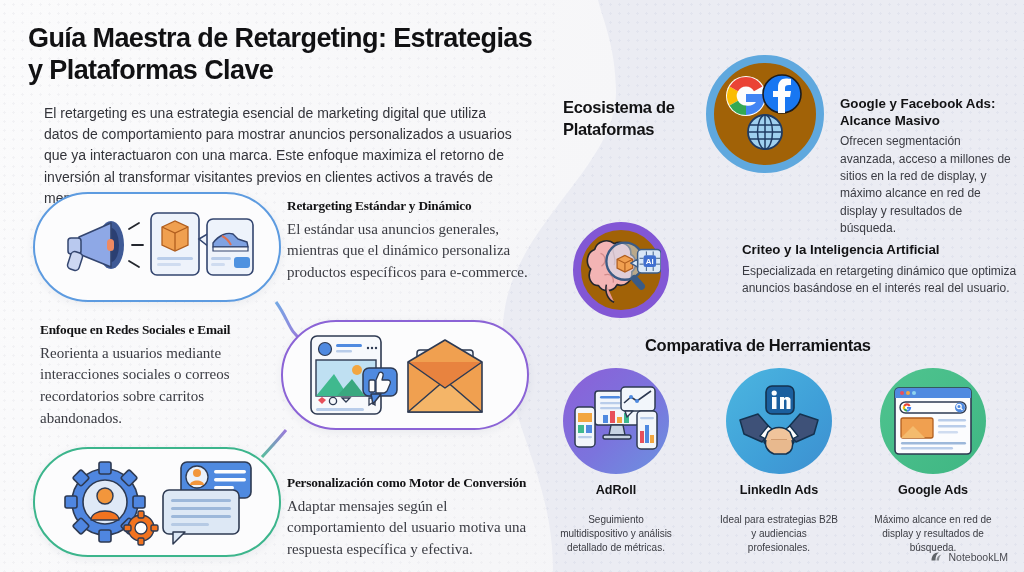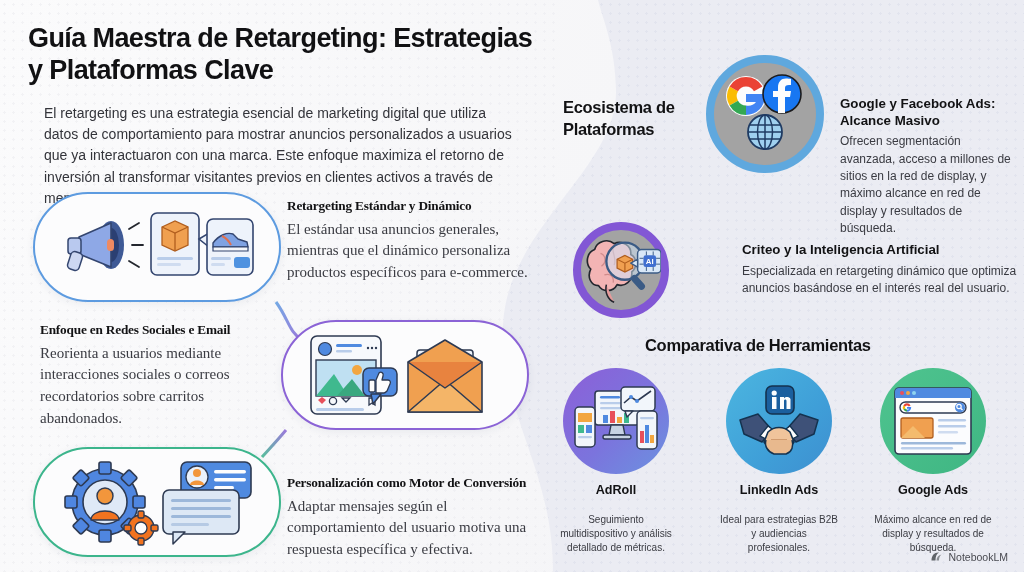--- a/index.html
+++ b/index.html
@@ -72,21 +72,21 @@
     margin:0 0 4px 0;font-size:13.3px;line-height:1.25;font-weight:bold;
     color:#121214;letter-spacing:-0.2px;
   }
   .txt p{margin:0;font-size:15px;line-height:1.45;color:#3a3b42;}
   #txt1{left:287px;top:198px;}
   #txt2{left:40px;top:322px;width:235px;}
   #txt3{left:287px;top:475px;}
 
   
   .ring{
-    position:absolute;border-radius:50%;background:#a3a3a3;
+    position:absolute;border-radius:50%;background:#a16207;
     display:flex;align-items:center;justify-content:center;
     box-sizing:border-box;
   }
   #ring-google{left:706px;top:55px;width:118px;height:118px;border:8px solid #5fa8de;}
   #ring-ai{left:573px;top:222px;width:96px;height:96px;border:8px solid #8257d5;}
 
   .circ{
     position:absolute;border-radius:50%;
     display:flex;align-items:center;justify-content:center;overflow:hidden;
   }

